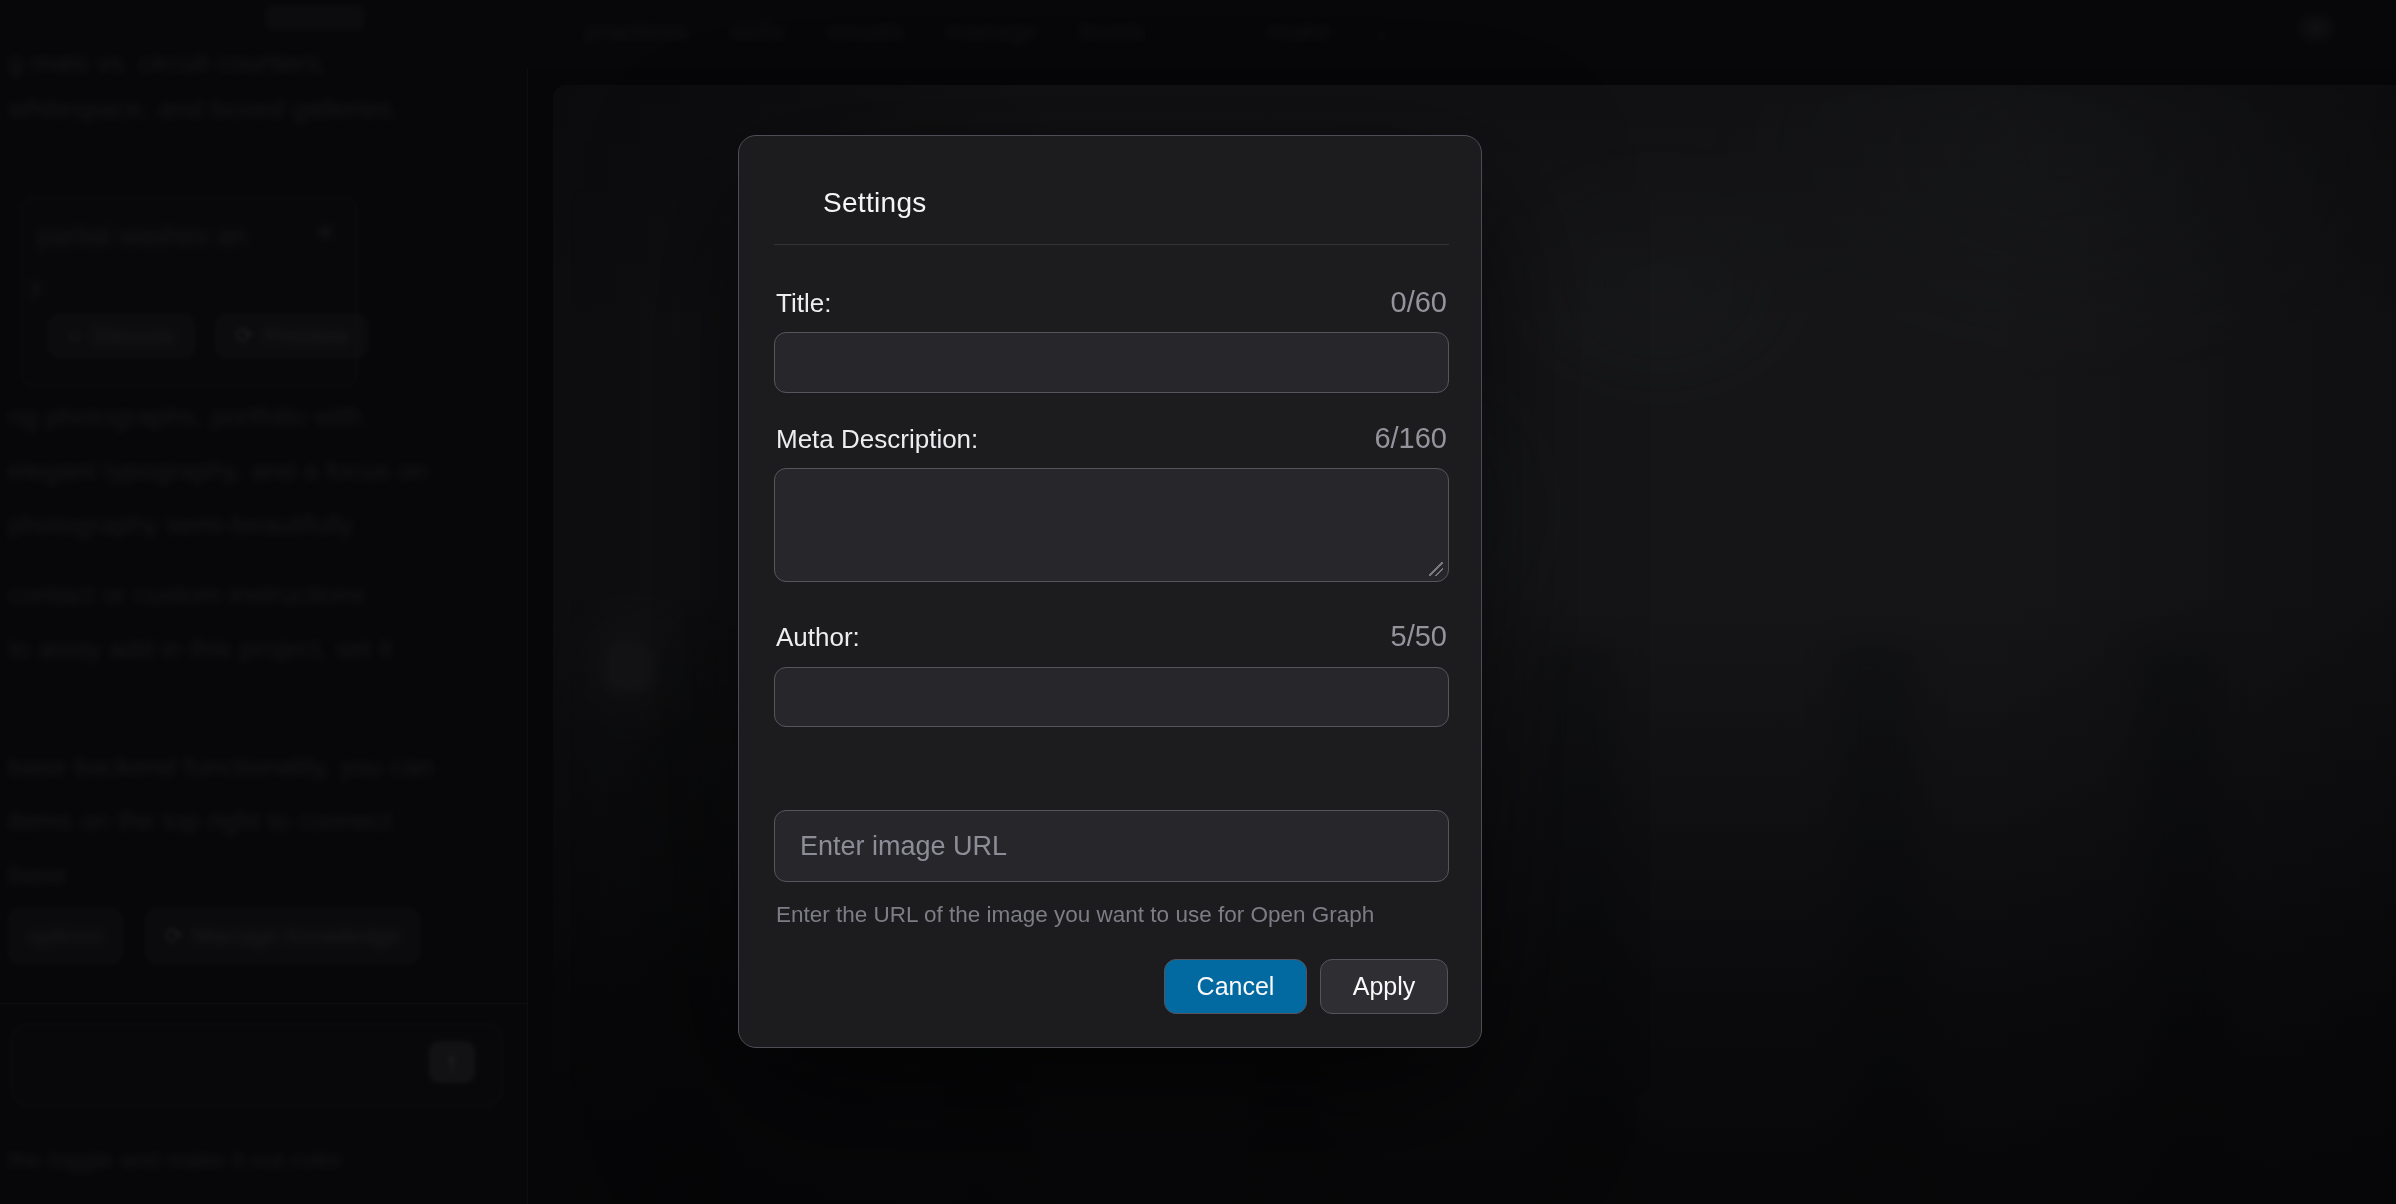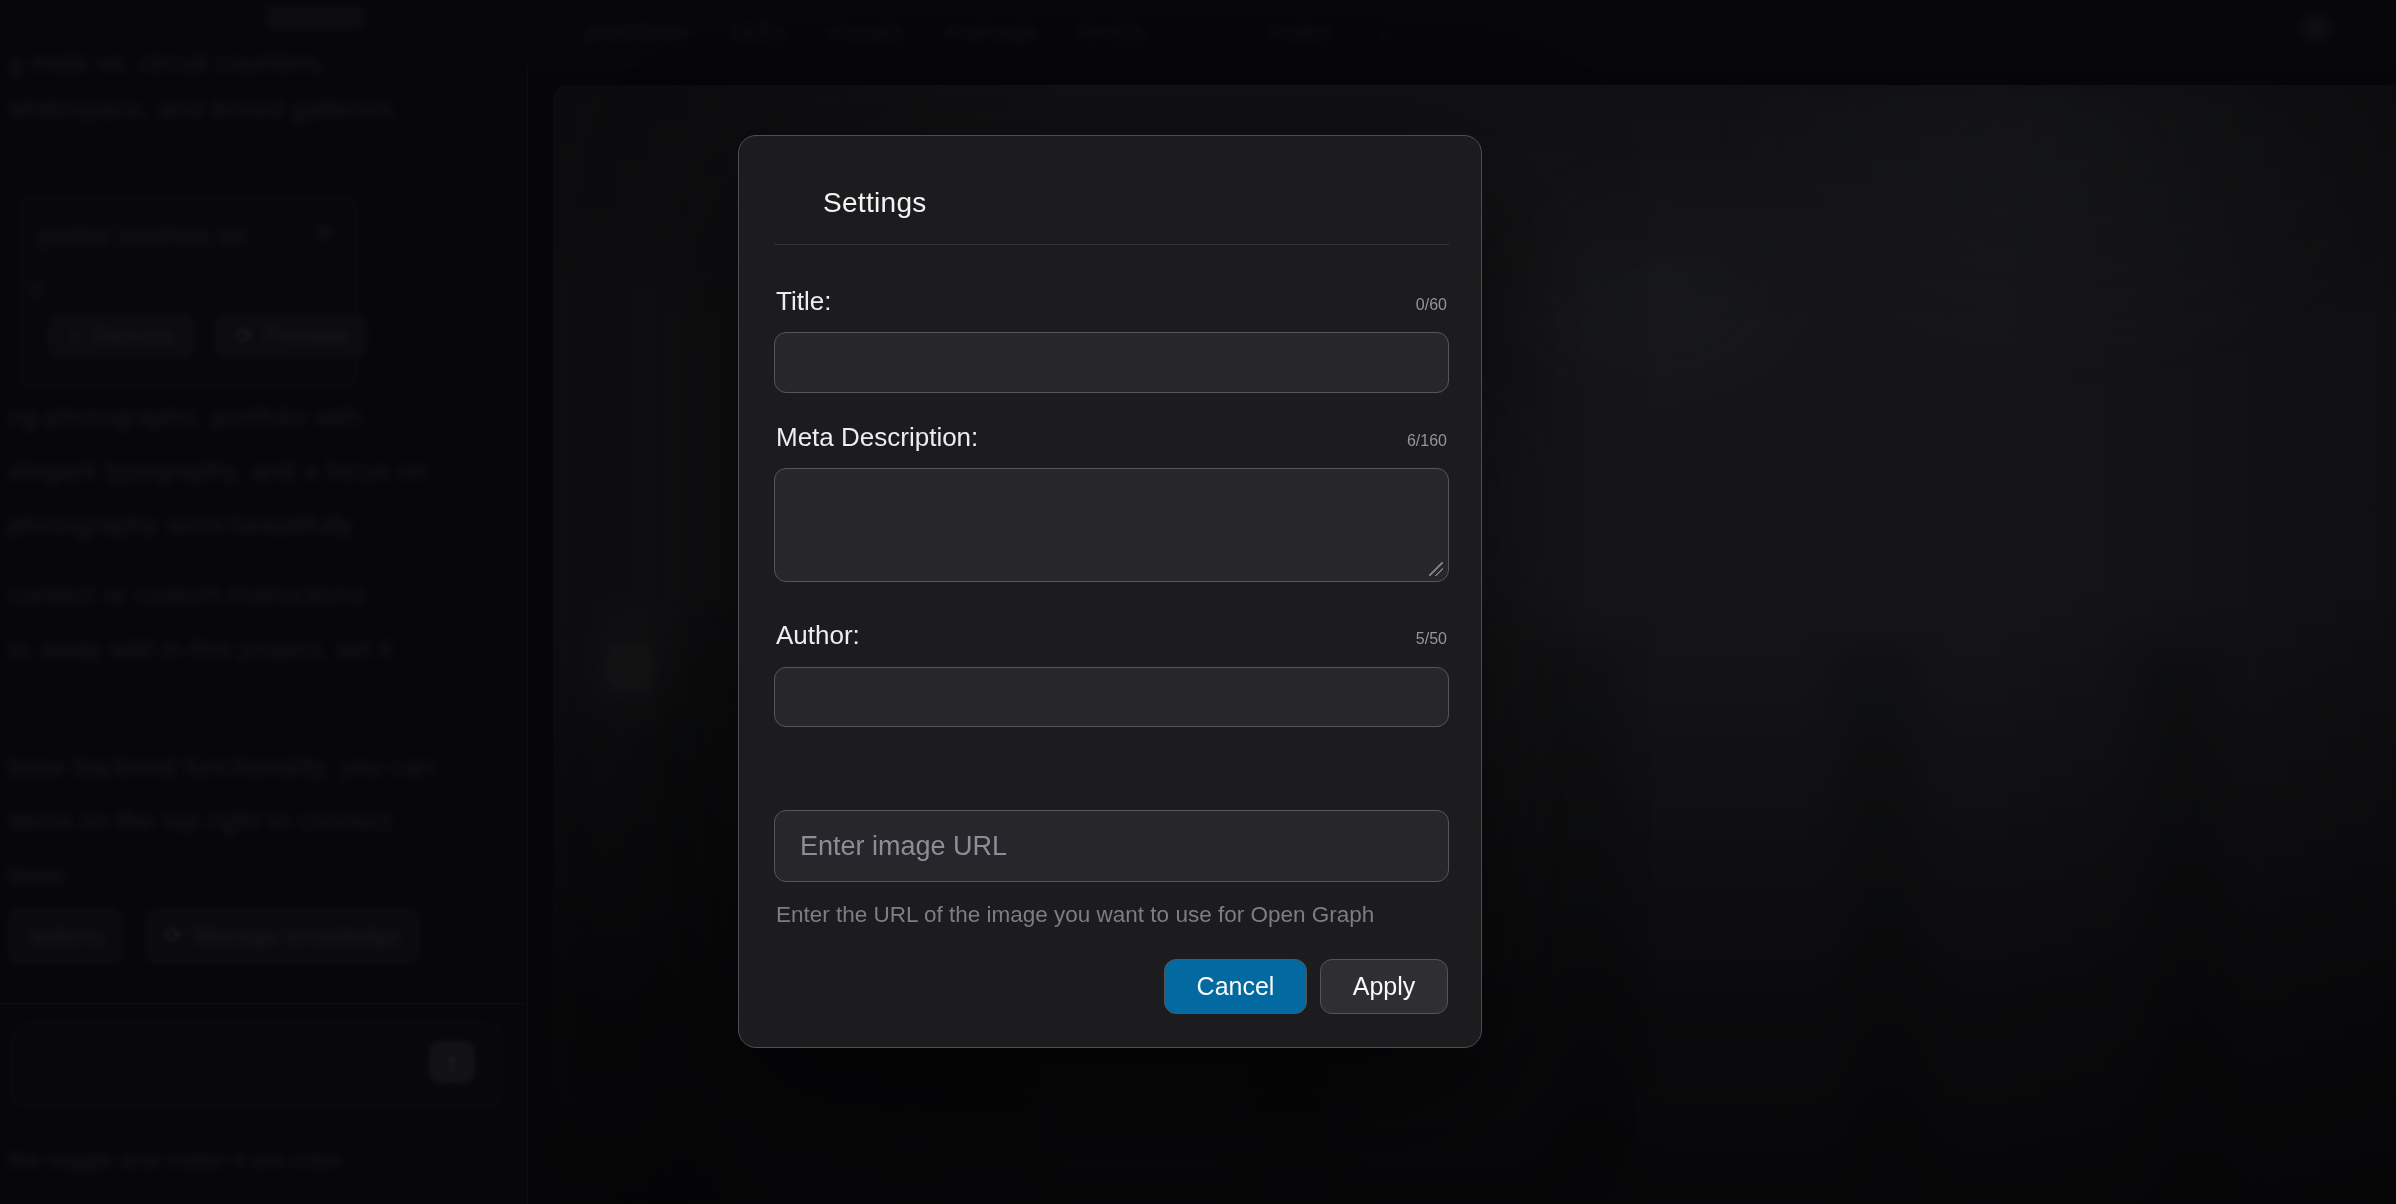--- a/index.html
+++ b/index.html
@@ -72,21 +72,21 @@
     background:#1c1c1e;border:1.5px solid #4d4d55;border-radius:18px;
     box-shadow:0 50px 140px rgba(0,0,0,0.65);}
   .m-heading{position:absolute;left:84px;top:186px;transform:translateY(-135px);
     font-size:28px;font-weight:500;color:#f4f4f5;letter-spacing:.3px;}
   
   .m-heading{transform:none;top:51px;}
   .m-divider{position:absolute;left:35px;top:108px;width:675px;height:1px;background:rgba(255,255,255,0.10);}
   .m-row{position:absolute;left:37px;width:671px;display:flex;justify-content:space-between;align-items:baseline;}
   .r1{top:150px;} .r2{top:286px;} .r3{top:484px;} .r4{top:621px;}
   .m-label{font-size:26px;color:#ededf0;}
-  .m-counter{font-size:16px;color:#94949d;}
+  .m-counter{font-size:29px;color:#94949d;}
   .m-input{position:absolute;left:35px;width:675px;box-sizing:border-box;
     background:#27272b;border:1.5px solid #55555e;border-radius:12px;
     color:#e4e4e7;font-size:26px;padding:0 22px;outline:none;
     font-family:"Liberation Sans","DejaVu Sans",sans-serif;}
   .i-title{top:196px;height:61px;}
   .i-author{top:531px;height:60px;}
   .ta-wrap{position:absolute;left:35px;top:332px;width:675px;height:114px;}
   .m-textarea{width:100%;height:100%;box-sizing:border-box;resize:none;
     background:#27272b;border:1.5px solid #55555e;border-radius:12px;
     color:#e4e4e7;font-size:26px;padding:14px 22px;outline:none;

